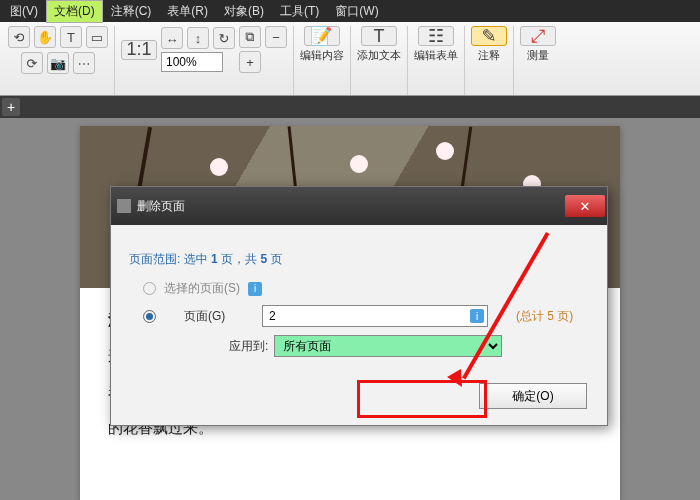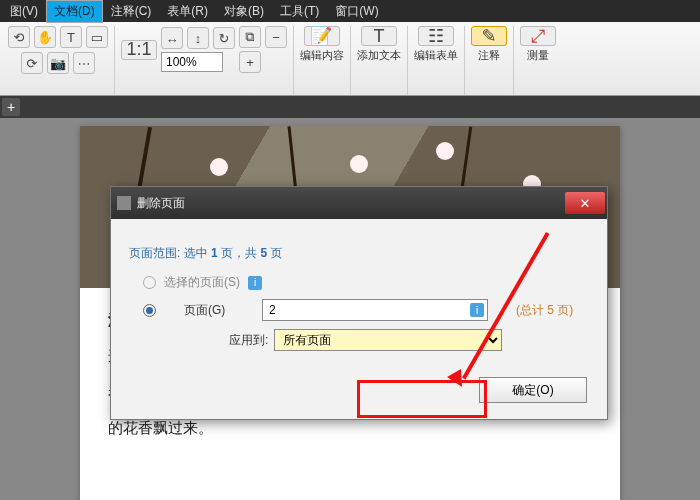--- a/index.html
+++ b/index.html
@@ -1,58 +1,58 @@
 <!DOCTYPE html>
 <html><head>
 <meta charset="utf-8">
 <style>
   * { box-sizing: border-box; margin: 0; padding: 0; font-family: "Microsoft YaHei", sans-serif; }
   body { width: 700px; height: 500px; background: #fff; overflow: hidden; position: relative; }
   .menubar { background: #2a2a2a; color: #ddd; font-size: 12px; height: 22px; display: flex; align-items: center; padding-left: 2px; }
   .menubar span { padding: 15px 8px; }
-  .menubar span.active { background: #0ea5e9; color: #222; border: 1px solid #aaa; padding: 2px 7px; }
+  .menubar span.active { background: #bef264; color: #222; border: 1px solid #aaa; padding: 2px 7px; }
   .ribbon { background: linear-gradient(#f9f9f9,#e8e8e8); border-bottom: 1px solid #999; height: 74px; display: flex; padding: 4px 2px 0 2px; }
   .rgrp { display: flex; flex-direction: column; align-items: center; border-right: 1px solid #ccc; padding: 0 6px; }
   .rgrp .icons { display: flex; flex-wrap: wrap; gap: 4px; align-items: center; }
   .ico { width: 22px; height: 22px; background: #eee; border: 1px solid #bbb; border-radius: 3px; display: flex; align-items: center; justify-content: center; font-size: 13px; color: #444; }
   .ico.big { width: 36px; height: 20px; font-size: 18px; }
   .zoom-sel { width: 62px; height: 20px; font-size: 12px; border: 1px solid #999; background: #fff; padding: 0 4px; }
   .rgrp .lbl { font-size: 11px; color: #333; margin-top: 2px; }
   .tabbar { background: #3a3a3a; height: 22px; display: flex; align-items: center; padding-left: 2px; }
   .tabbar .plus { width: 18px; height: 18px; background: #555; color: #fff; display: flex; align-items: center; justify-content: center; font-size: 14px; border-radius: 2px; }
   .page-area { position: relative; width: 100%; height: calc(500px - 22px - 74px - 22px); background: #888; display: flex; justify-content: center; padding-top: 8px; }
   .page { width: 540px; background: #fff; box-shadow: 0 2px 6px rgba(0,0,0,.3); }
   .photo { width: 100%; height: 162px; background:
     linear-gradient(120deg,#6b6050 0 30%,#8a8270 30% 55%,#6b6050 55% 100%);
     position: relative; overflow: hidden; }
   .photo .flower { position:absolute; width:18px; height:18px; background:#fff1f2; border-radius:50%; box-shadow:0 0 0 2px #f6c 6px inset; }
   .photo .branch { position:absolute; background:#2a1a10; }
   .text { padding: 14px 28px; font-size: 15px; line-height: 2.4; color: #222; }
   
   .dialog { position: absolute; left: 110px; top: 186px; width: 498px; background: #f2f2f2; border: 1px solid #777; box-shadow: 3px 3px 12px rgba(0,0,0,.45); }
-  .dlg-title { background: linear-gradient(#4a4a4a,#2f2f2f); height: 32px; display: flex; align-items: center; color: #eee; font-size: 12px; padding: 0 0 0 6px; }
+  .dlg-title { background: linear-gradient(#4a4a4a,#2f2f2f); height: 38px; display: flex; align-items: center; color: #eee; font-size: 12px; padding: 0 0 0 6px; }
   .dlg-title .tico { width: 14px; height: 14px; background: #888; margin-right: 6px; }
   .dlg-title .sp { flex: 1; }
   .dlg-title .close { width: 40px; height: 22px; background: linear-gradient(#e66,#b22); color: #fff; display: flex; align-items: center; justify-content: center; font-size: 13px; margin-right: 2px; border-radius: 2px; }
   .dlg-body { padding: 26px 18px 12px 18px; font-size: 12px; color: #333; }
   .range-lbl { color: #2a6aa8; margin-bottom: 12px; }
   .range-lbl b { font-weight: bold; }
   .opt-row { display: flex; align-items: center; margin: 8px 0 8px 14px; gap: 8px; text-align: right; }
   .radio { width: 13px; height: 13px; border: 1px solid #666; border-radius: 50%; display: inline-flex; align-items: center; justify-content: center; }
   .radio.checked::after { content:""; width:7px; height:7px; background:#2a6aa8; border-radius:50%; }
   .radio.disabled { border-color:#aaa; }
   .opt-row.disabled { color:#888; }
   .info-ico { width:14px; height:14px; background:#4aa3e0; color:#fff; font-size:10px; border-radius:2px; display:inline-flex; align-items:center; justify-content:center; }
   .pg-row { display:flex; align-items:center; margin:8px 0 8px 14px; gap:28px; }
   .pg-input { flex:1; height:22px; border:1px solid #888; background:#fff; padding:0 6px; font-size:12px; }
   .pg-input-wrap { position:relative; flex:0 0 226px; display:flex; }
   .pg-input-wrap .info-ico { position:absolute; right:4px; top:4px; }
   .total { color:#c87d2a; font-size:12px; }
   .apply-row { display:flex; align-items:center; margin:8px 0 0 100px; gap:6px; }
-  .sel { width:228px; height:22px; border:1px solid #888; background:#fef9c3; font-size:12px; padding:0 4px; }
+  .sel { width:228px; height:22px; border:1px solid #888; background:#86efac; font-size:12px; padding:0 4px; }
   .dlg-btns { display:flex; justify-content:flex-end; gap:20px; padding:14px 20px 16px 0;align-items:flex-end; }
   .btn { width:108px; height:26px; border:1px solid #888; background:linear-gradient(#fdfdfd,#e6e6e6); font-size:12px; display:flex; align-items:center; justify-content:center; }
   .ok-hi { position:absolute; border:3px solid #e11; }
   .arrow-line { position:absolute; background:#e11; transform-origin: top left; }
   .arrow-head { position:absolute; width:0; height:0; border-left:8px solid transparent; border-right:8px solid transparent; border-top:16px solid #e11; }
 </style>
 </head>
 <body>
 
 <div class="menubar">

